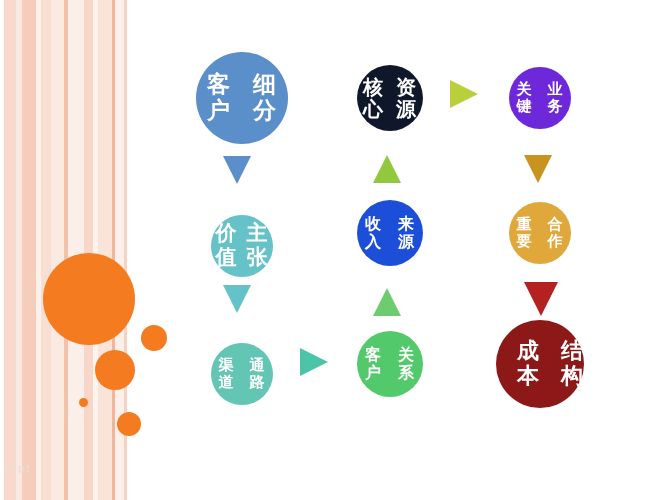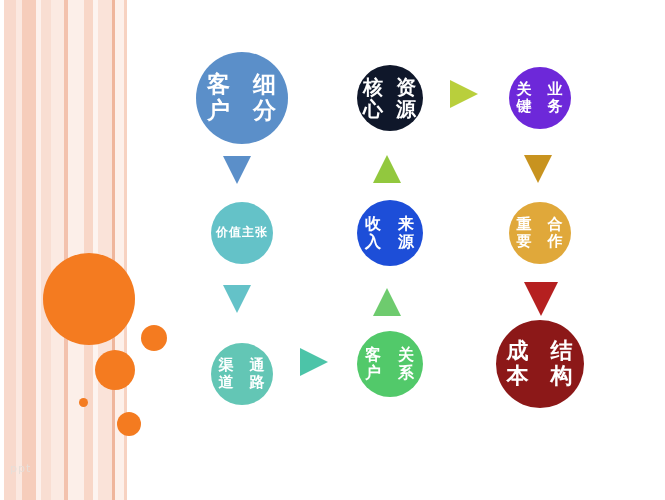--- a/index.html
+++ b/index.html
@@ -161,39 +161,39 @@
         <span>细分</span>
       </div>
       <div class="node" style="left: 357px; top: 65px; width: 66px; height: 66px; background: #0f172a; font-size: 20px;">
         <span>核心</span>
         <span>资源</span>
       </div>
       <div class="node" style="left: 509px; top: 67px; width: 62px; height: 62px; background: #6d28d9; font-size: 15px;">
         <span>关键</span>
         <span>业务</span>
       </div>
-      <div class="node" style="left: 211px; top: 202px; width: 62px; height: 62px; background: rgb(100, 194, 200); font-size: 12px;">
+      <div class="node" style="left: 211px; top: 215px; width: 62px; height: 62px; background: rgb(100, 194, 200); font-size: 21px;">
         <span>价值</span>
         <span>主张</span>
       </div>
       <div class="node" style="left: 357px; top: 200px; width: 66px; height: 66px; background: #1d4ed8; font-size: 16px;">
         <span>收入</span>
         <span>来源</span>
       </div>
       <div class="node" style="left: 509px; top: 202px; width: 62px; height: 62px; background: rgb(224, 168, 58); font-size: 15px;">
         <span>重要</span>
         <span>合作</span>
       </div>
       <div class="node" style="left: 211px; top: 343px; width: 62px; height: 62px; background: rgb(99, 198, 181); font-size: 15px;">
         <span>渠道</span>
         <span>通路</span>
       </div>
       <div class="node" style="left: 357px; top: 331px; width: 66px; height: 66px; background: rgb(82, 201, 106); font-size: 16px;">
         <span>客户</span>
         <span>关系</span>
       </div>
-      <div class="node" style="left: 496px; top: 320px; width: 88px; height: 88px; background: rgb(140, 24, 24); font-size: 22px;">
+      <div class="node" style="left: 496px; top: 320px; width: 88px; height: 88px; background: rgb(140, 24, 24); font-size: 22px; text-align: right;">
         <span>成本</span>
         <span>结构</span>
       </div>
     </div>
 
 </div>
 
 </body></html>

